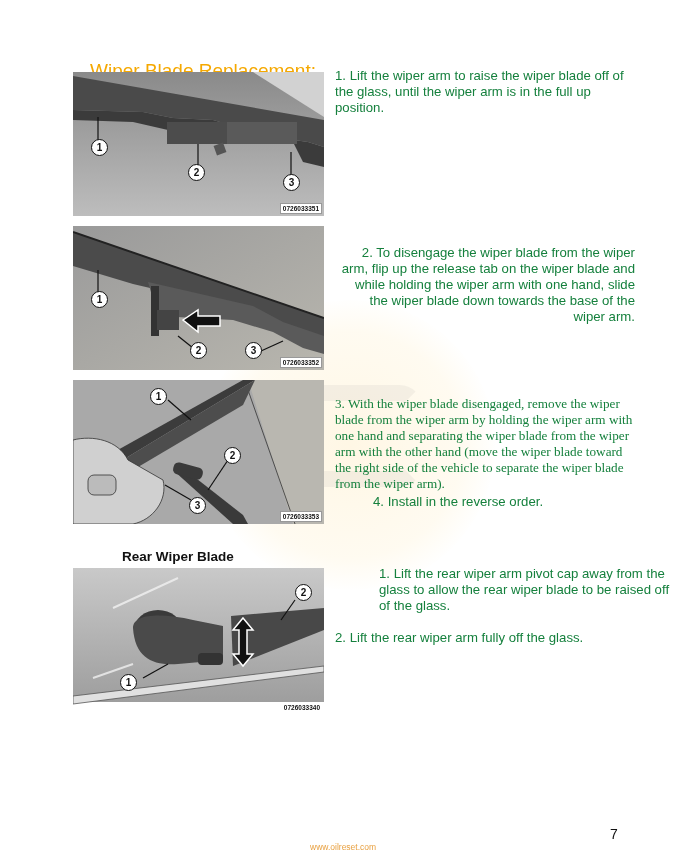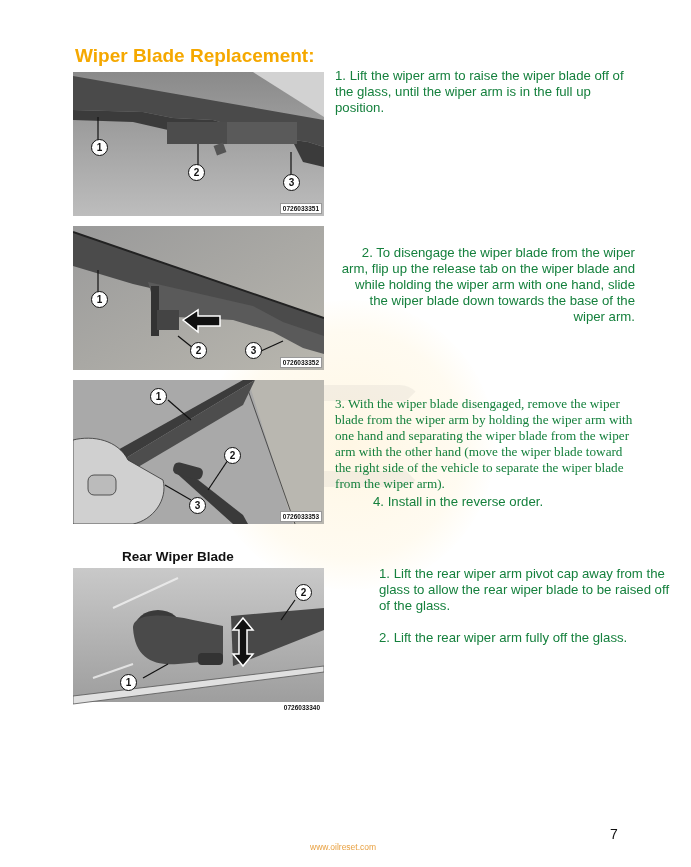--- a/index.html
+++ b/index.html
@@ -10,22 +10,22 @@
     .watermark {
       position: absolute; left: 205px; top: 300px; width: 290px; height: 290px; border-radius: 50%;
       background: radial-gradient(circle, rgba(255,226,160,0.28) 0%, rgba(255,236,190,0.22) 55%, rgba(255,245,220,0) 72%);
       z-index: 0;
     }
     .watermark .wm-logo {
       position: absolute; left: 65px; top: 85px; width: 120px; height: 70px;
       border: 16px solid rgba(150,150,150,0.10); border-radius: 22px; border-right-color: transparent;
     }
     .title {
-      position: absolute; left: 74px; top: 44px; margin: 1px;
-      font-size: 19px; font-weight: bold; color: #f5a800; z-index: 2;
+      position: absolute; left: 74px; top: 44px; margin: 16px;
+      font-size: 19px; font-weight: normal; color: #f5a800; z-index: 2;
     }
     .figure {
       position: absolute; left: 73px; width: 251px; overflow: hidden; z-index: 2;
     }
     .figure svg { display: block; }
     .fig-id {
       position: absolute; right: 2px; bottom: 2px; background: #fff; border: 1px solid #999;
       font-size: 6.5px; font-weight: bold; padding: 0 2px; line-height: 9px; color: #111;
       font-family: "Liberation Sans", sans-serif;
     }
@@ -156,16 +156,16 @@
     <polygon points="170,50 180,62 174,62 174,86 180,86 170,98 160,86 166,86 166,62 160,62" fill="#111" stroke="#fff" stroke-width="1.5"></polygon>
     <line x1="70" y1="110" x2="95" y2="96" stroke="#111" stroke-width="1.2"></line>
     <line x1="222" y1="32" x2="208" y2="52" stroke="#111" stroke-width="1.2"></line>
   </svg>
   <span class="callout" style="left:47px;top:106px;">1</span>
   <span class="callout" style="left:222px;top:16px;">2</span>
   <span class="fig-id plain">0726033340</span>
 </div>
 
 <p class="para" style="top:566px;margin-left:44px;">1. Lift the rear wiper arm pivot cap away from the glass to allow the rear wiper blade to be raised off of the glass.</p>
-<p class="para" style="top:630px;margin-left:44px;">2. Lift the rear wiper arm fully off the glass.</p>
+<p class="para" style="top:630px;">2. Lift the rear wiper arm fully off the glass.</p>
 
 <span class="page-number">7</span>
 <span class="footer-url">www.oilreset.com</span>
 
 </body></html>

